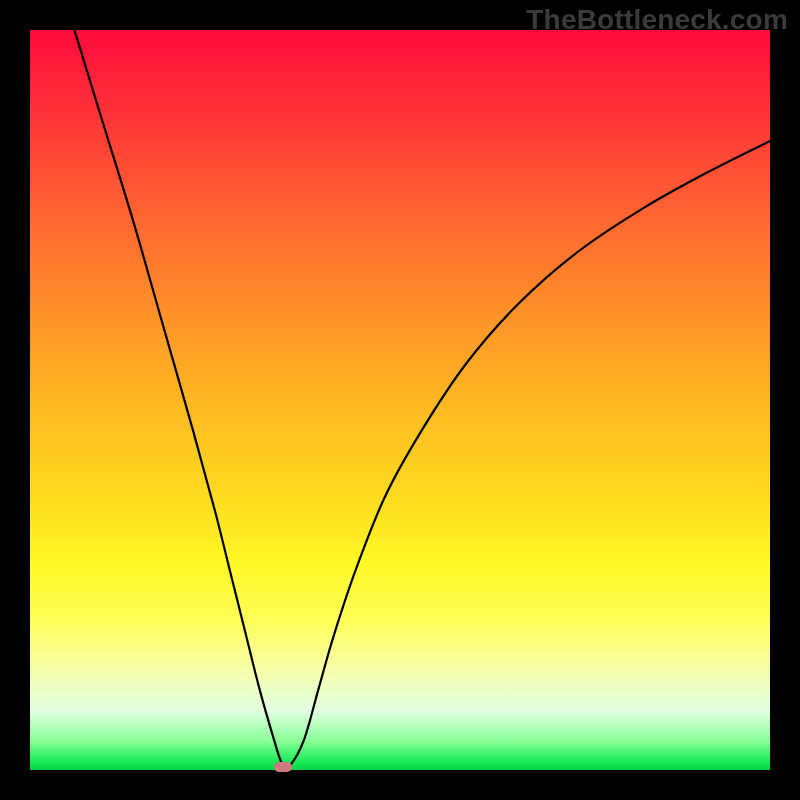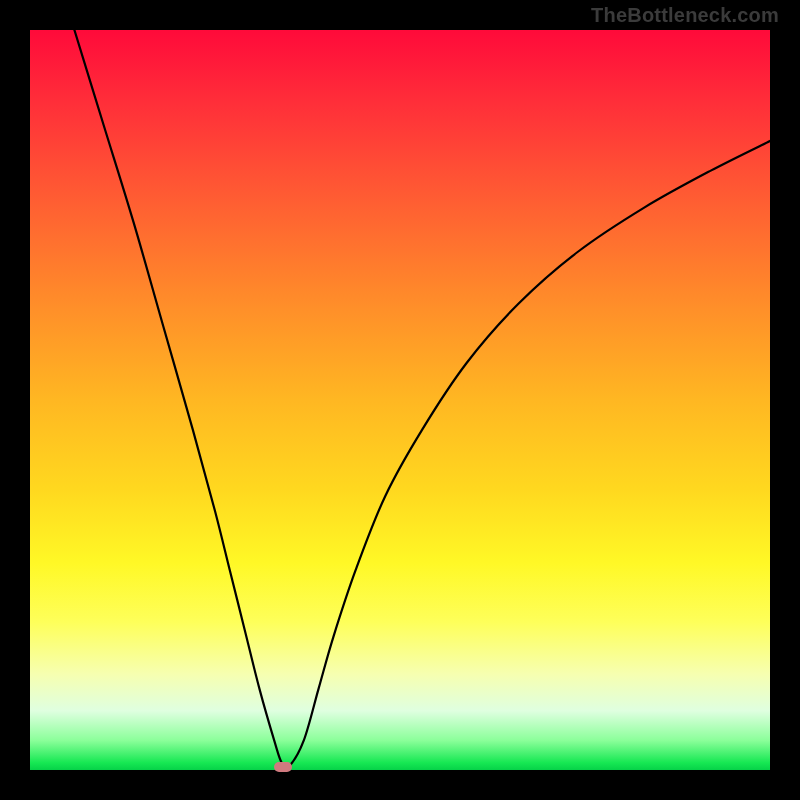--- a/index.html
+++ b/index.html
@@ -13,23 +13,23 @@
   }
   .frame {
     position: relative;
     width: 800px;
     height: 800px;
     background: #000;
   }
   .watermark {
     position: absolute;
     top: 4px;
-    right: 21px;
+    right: 12px;
     color: #3b3b3b;
-    font-size: 20px;
+    font-size: 28px;
     font-weight: 600;
     letter-spacing: 0.2px;
     user-select: none;
   }
   .plot {
     position: absolute;
     left: 30px;
     top: 30px;
     width: 740px;
     height: 740px;

